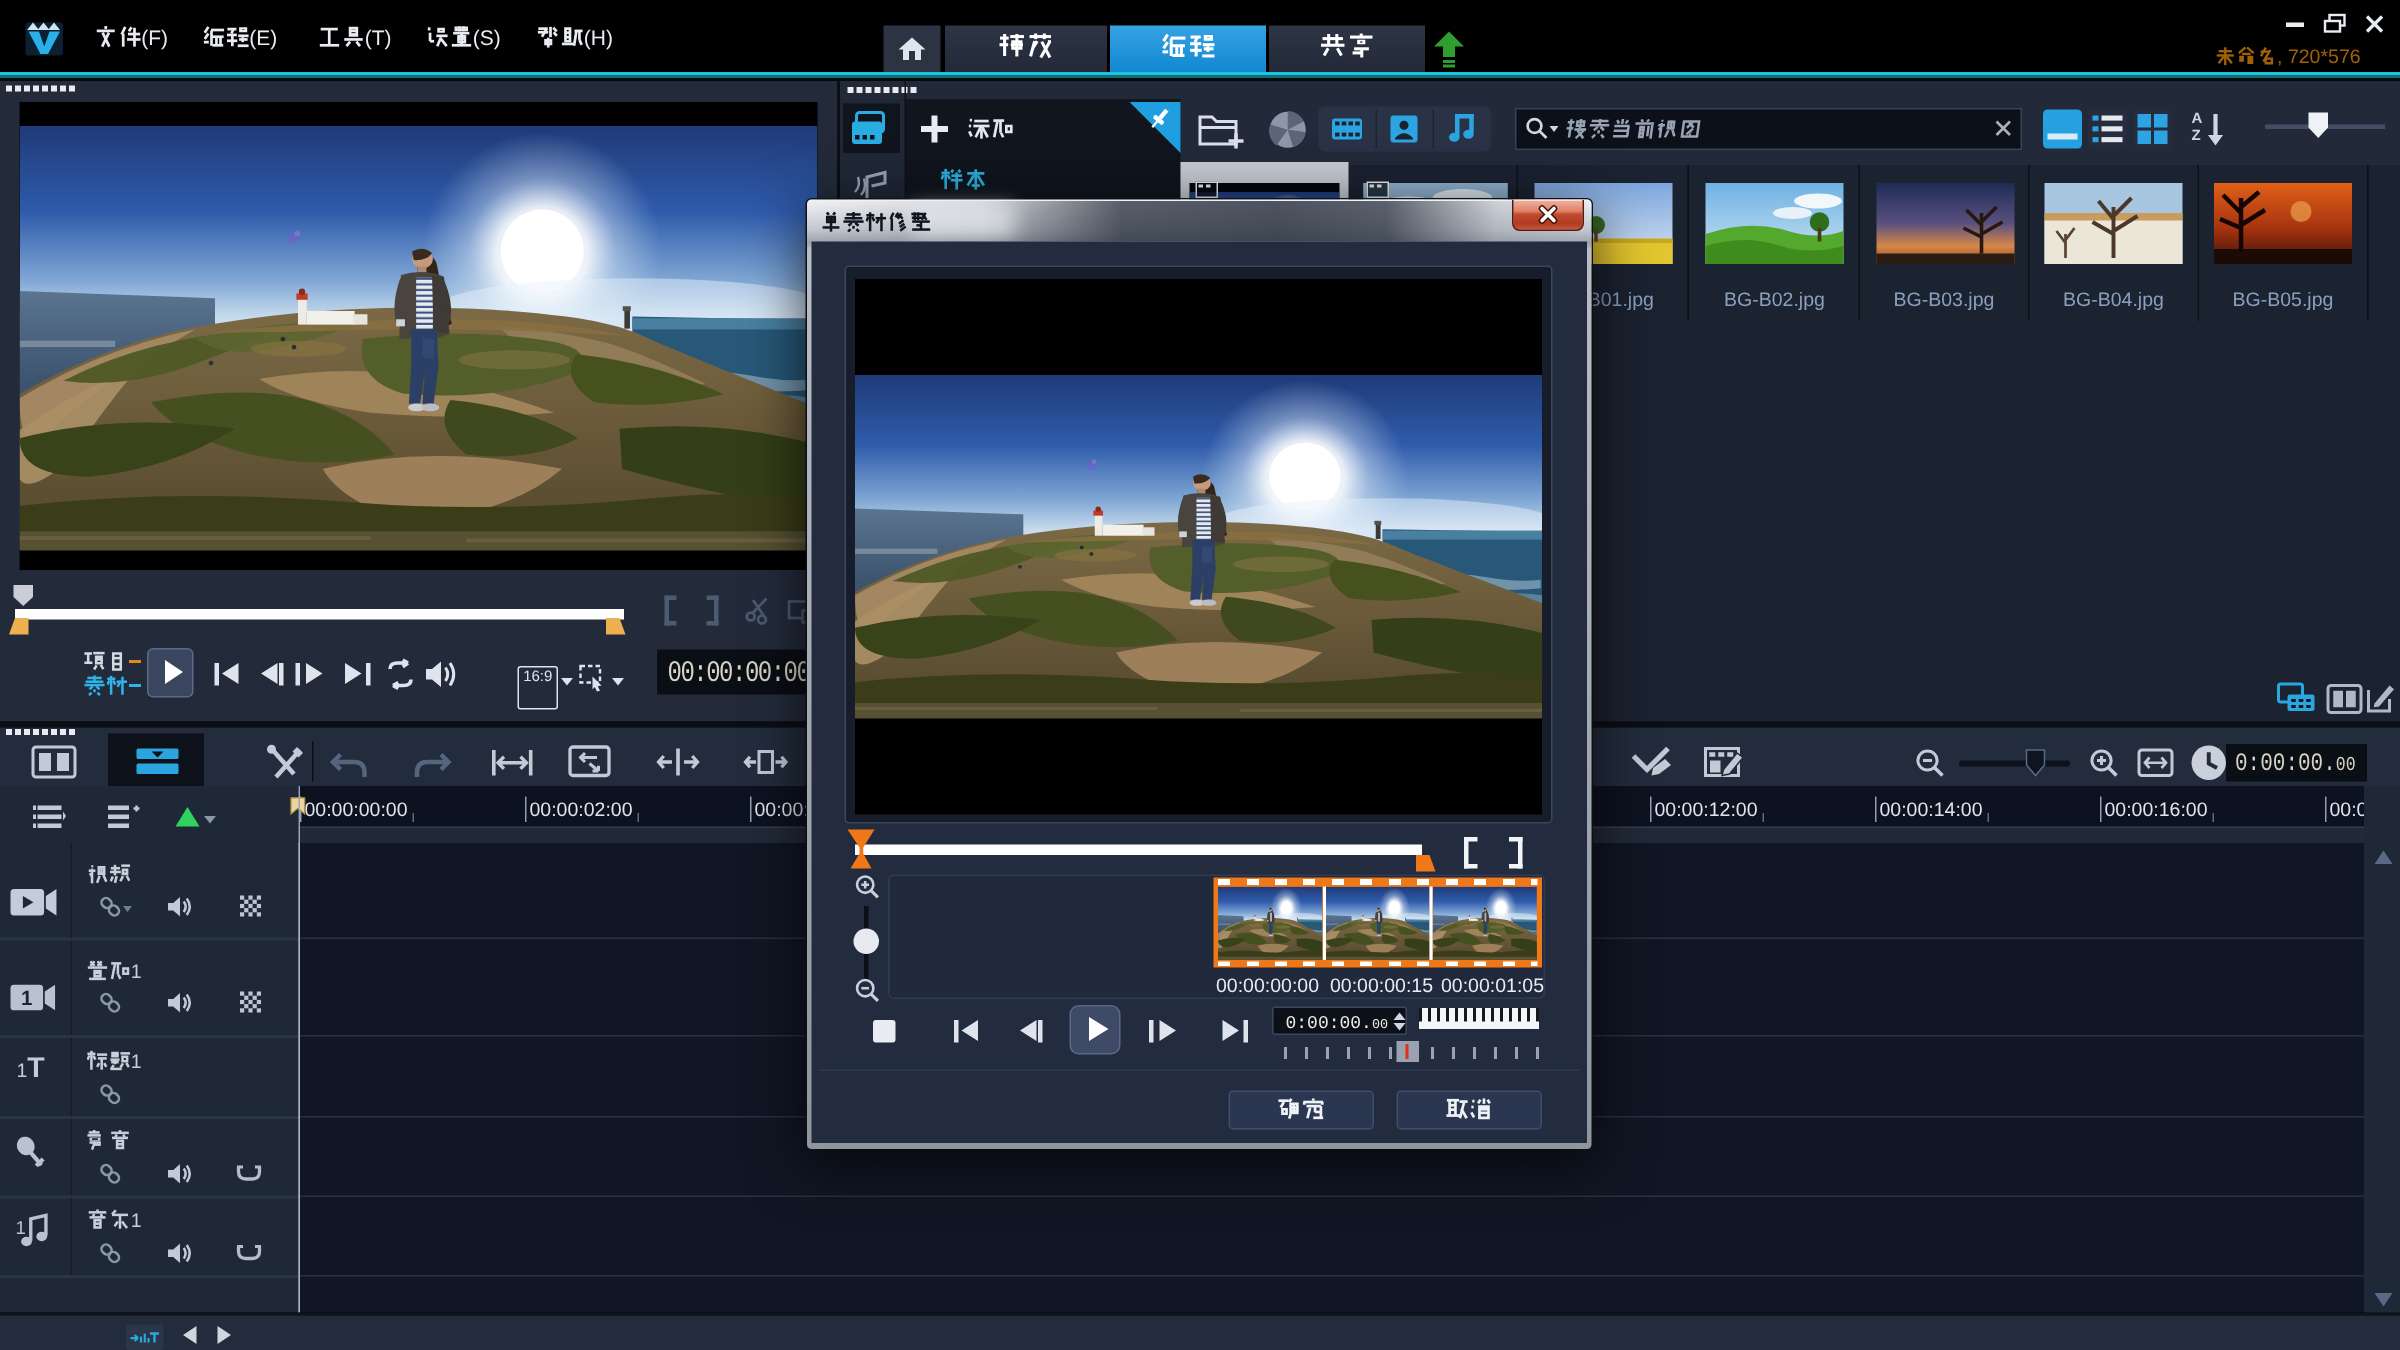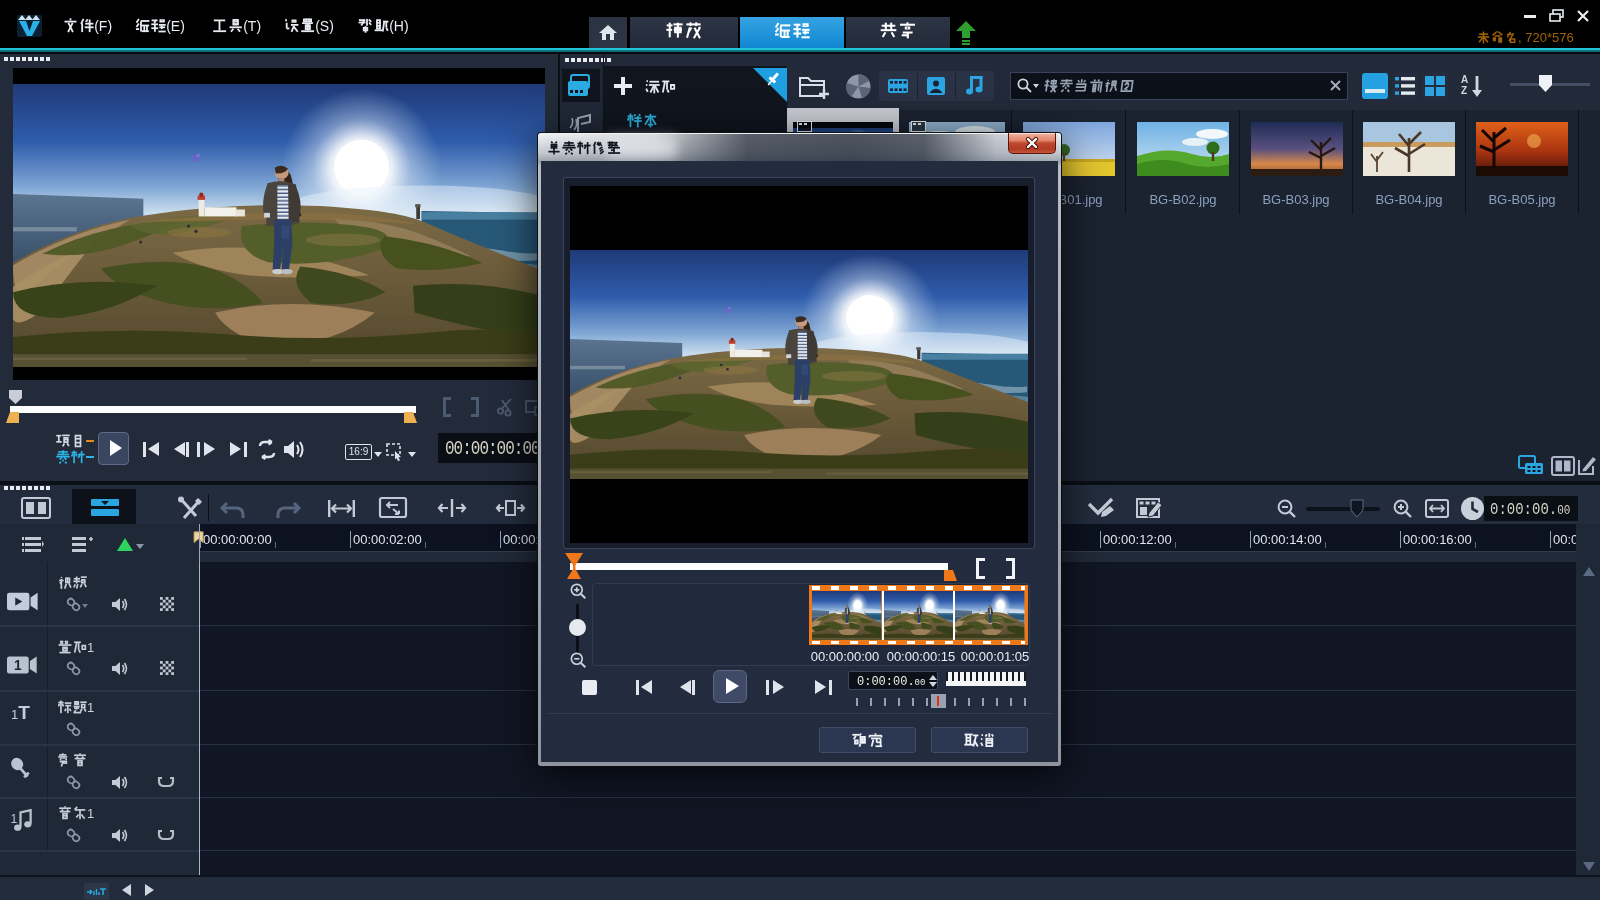--- a/index.html
+++ b/index.html
@@ -651,21 +651,21 @@
 <div class="a tri" style="left:230px;top:442px;border-left:11px solid #dfe4ec;border-top:7px solid transparent;border-bottom:7px solid transparent"></div>
 <div class="a" style="left:244px;top:442px;width:3px;height:15px;background:#dfe4ec"></div>
 <svg class="ic" style="left:256px;top:440px" width="22" height="19" viewBox="0 0 22 19">
 <path d="M4,6 Q4,2 9,2 L16,2 M16,2 L12.5,0 M16,2 L12.5,4.5" stroke="#dfe4ec" stroke-width="2.4" fill="none"></path>
 <path d="M18,13 Q18,17 13,17 L6,17 M6,17 L9.5,15 M6,17 L9.5,19" stroke="#dfe4ec" stroke-width="2.4" fill="none"></path>
   </svg>
 <svg class="ic" style="left:284px;top:440px" width="22" height="19" viewBox="0 0 22 19">
 <path d="M0,6 L4,6 L10,1 L10,18 L4,13 L0,13 Z" fill="#dfe4ec"></path>
 <path d="M13,5 Q16,9.5 13,14 M16,2 Q21,9.5 16,17" stroke="#dfe4ec" stroke-width="2" fill="none"></path>
   </svg>
-<div class="a" style="left:345px;top:444px;width:27px;height:16px;border:1.5px solid #dfe4ec;border-radius:2px;color:#dfe4ec;font-size:10px;text-align:center;line-height:13px">16:9</div>
+<div class="a" style="left:345px;top:444px;width:27px;height:29px;border:1.5px solid #dfe4ec;border-radius:2px;color:#dfe4ec;font-size:10px;text-align:center;line-height:13px">16:9</div>
 <div class="a tri" style="left:374px;top:452px;border-top:5px solid #dfe4ec;border-left:4px solid transparent;border-right:4px solid transparent"></div>
 <svg class="ic" style="left:386px;top:443px" width="20" height="18" viewBox="0 0 20 18">
 <rect x="1" y="1" width="13" height="11" fill="none" stroke="#dfe4ec" stroke-width="1.6" stroke-dasharray="3 2"></rect>
 <path d="M9,8 L15,14 L12.5,14.5 L14,17.5 L12,18 L10.5,15 L9,16.5 Z" fill="#dfe4ec"></path>
   </svg>
 <div class="a tri" style="left:408px;top:452px;border-top:5px solid #dfe4ec;border-left:4px solid transparent;border-right:4px solid transparent"></div>
 <div class="a" style="left:438px;top:433px;width:107px;height:30px;background:#0a0e15"></div>
 <div class="a" style="left:445px;top:438px;color:#d8d3c4;font-size:16px;font-family:'Liberation Mono',monospace;transform:scaleY(1.25);transform-origin:top left;letter-spacing:-1px">00:00:00:000</div>
 <div class="a" style="left:558px;top:54px;width:1042px;height:427px;background:#222a3a"></div>
 <div class="a" style="left:558px;top:54px;width:2px;height:427px;background:#0a0e15"></div>

